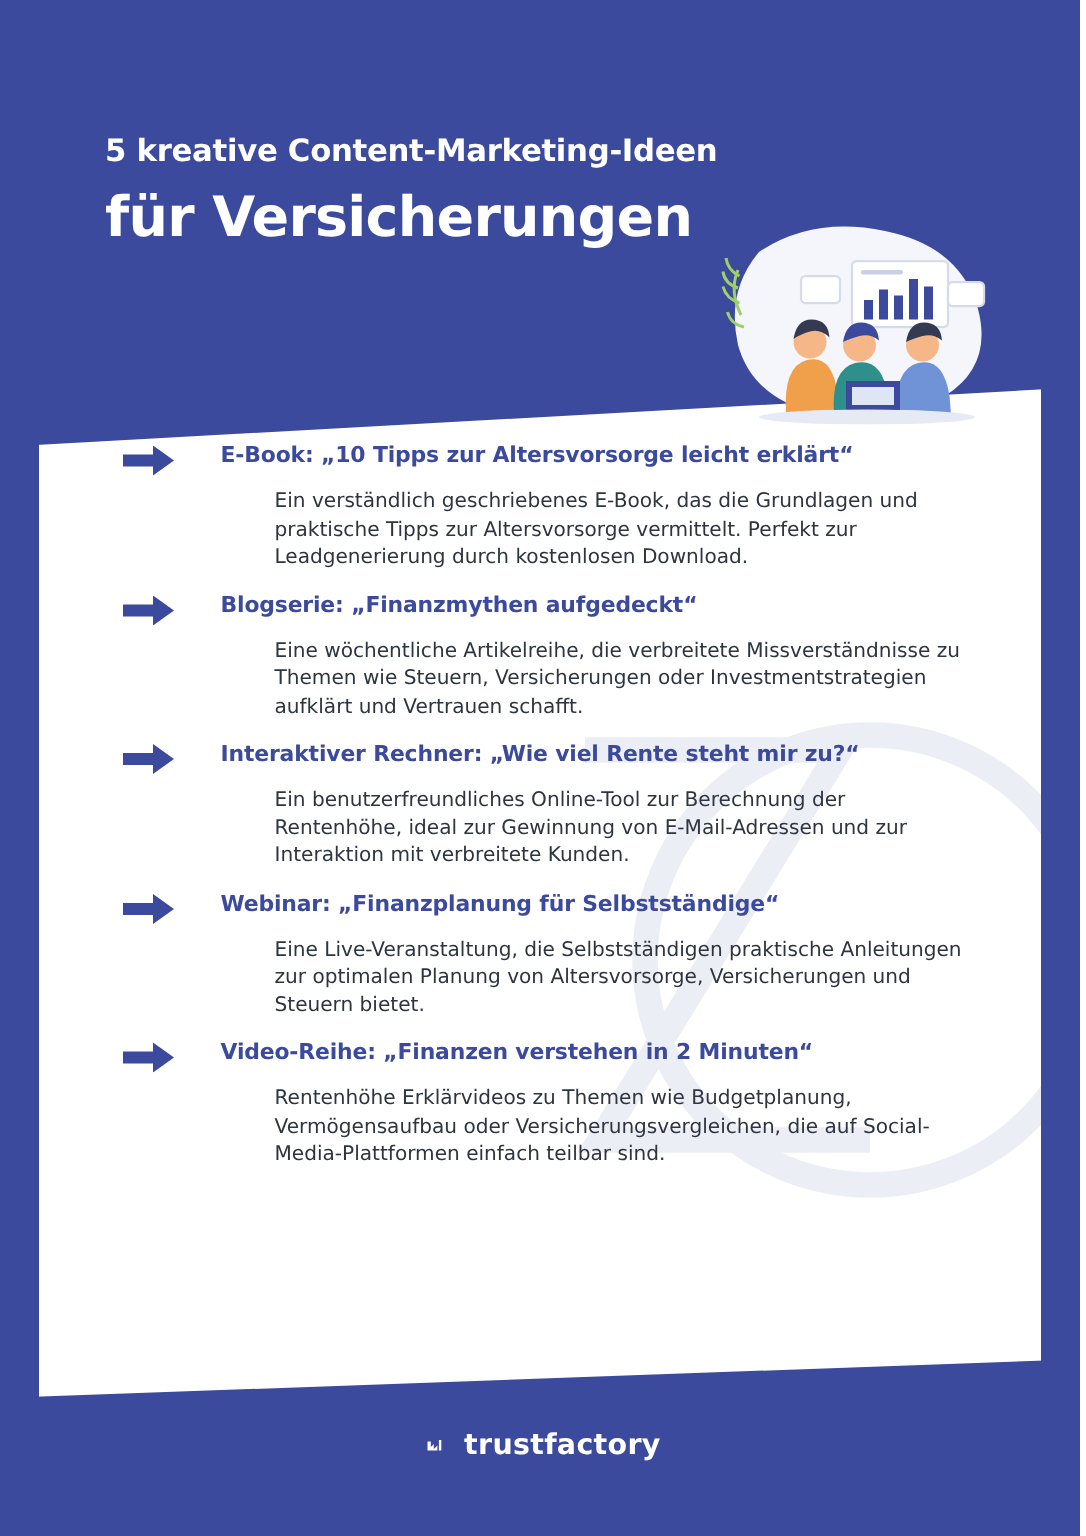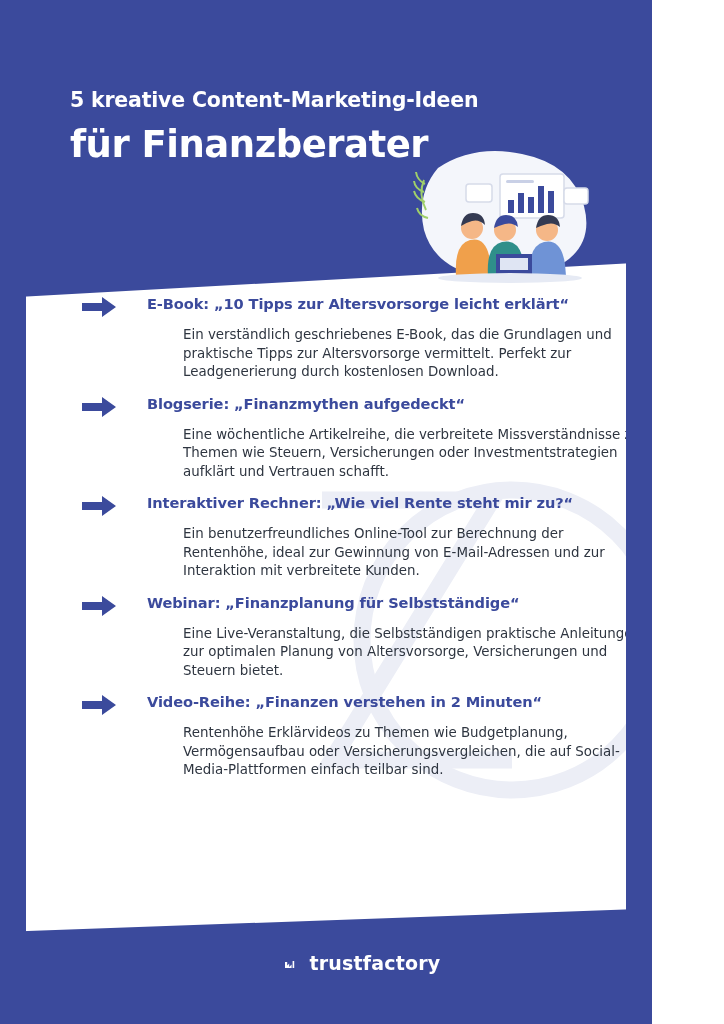--- a/index.html
+++ b/index.html
@@ -11,21 +11,21 @@
     width: 724px;
     height: 1024px;
     background: #ffffff;
     font-family: "DejaVu Sans", "Liberation Sans", sans-serif;
     overflow: hidden;
     position: relative;
   }
 
   .page {
     position: relative;
-    width: 652px;
+    width: 720px;
     height: 1024px;
     background: #ffffff;
     overflow: hidden;
   }
 
   
   .frame-left {
     position: absolute;
     left: 0; top: 0;
     width: 26px; height: 1024px;
@@ -190,21 +190,21 @@
     <g fill="none" stroke="#eceef6" stroke-width="17">
       <path d="M60 70 L230 70 L70 330 L250 330"></path>
       <circle cx="250" cy="210" r="150"></circle>
     </g>
   </svg>
 
   <div class="header-block"></div>
 
   <div class="header-inner">
     <div class="header-kicker">5 kreative Content-Marketing-Ideen</div>
-    <div class="header-title">für Finanzberater</div>
+    <div class="header-title">für Versicherungen</div>
   </div>
 
   <svg class="illustration" viewBox="0 0 200 135" xmlns="http://www.w3.org/2000/svg">
 
     <path d="M34 20 Q70 -4 118 6 Q168 16 180 58 Q190 96 158 116 Q120 138 74 128 Q30 118 20 82 Q12 46 34 20 Z" fill="#f4f6fb"></path>
 
     <g stroke="#9fcf6a" stroke-width="2" fill="none">
       <path d="M22 62 Q14 46 20 32"></path>
       <path d="M20 44 q-9 -3 -10 -11"></path>
       <path d="M21 54 q-9 -3 -11 -11"></path>

